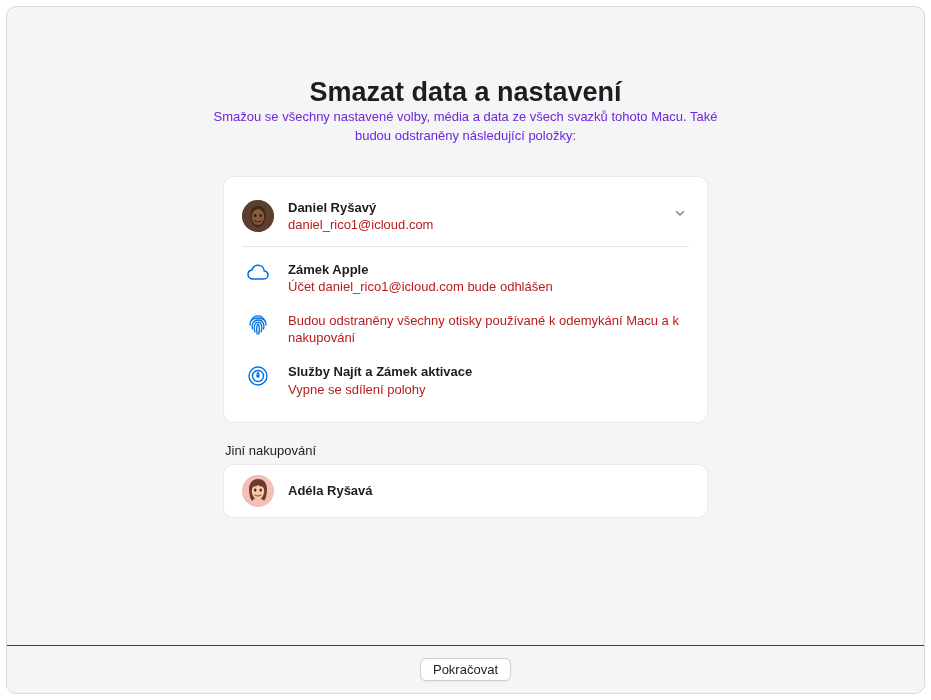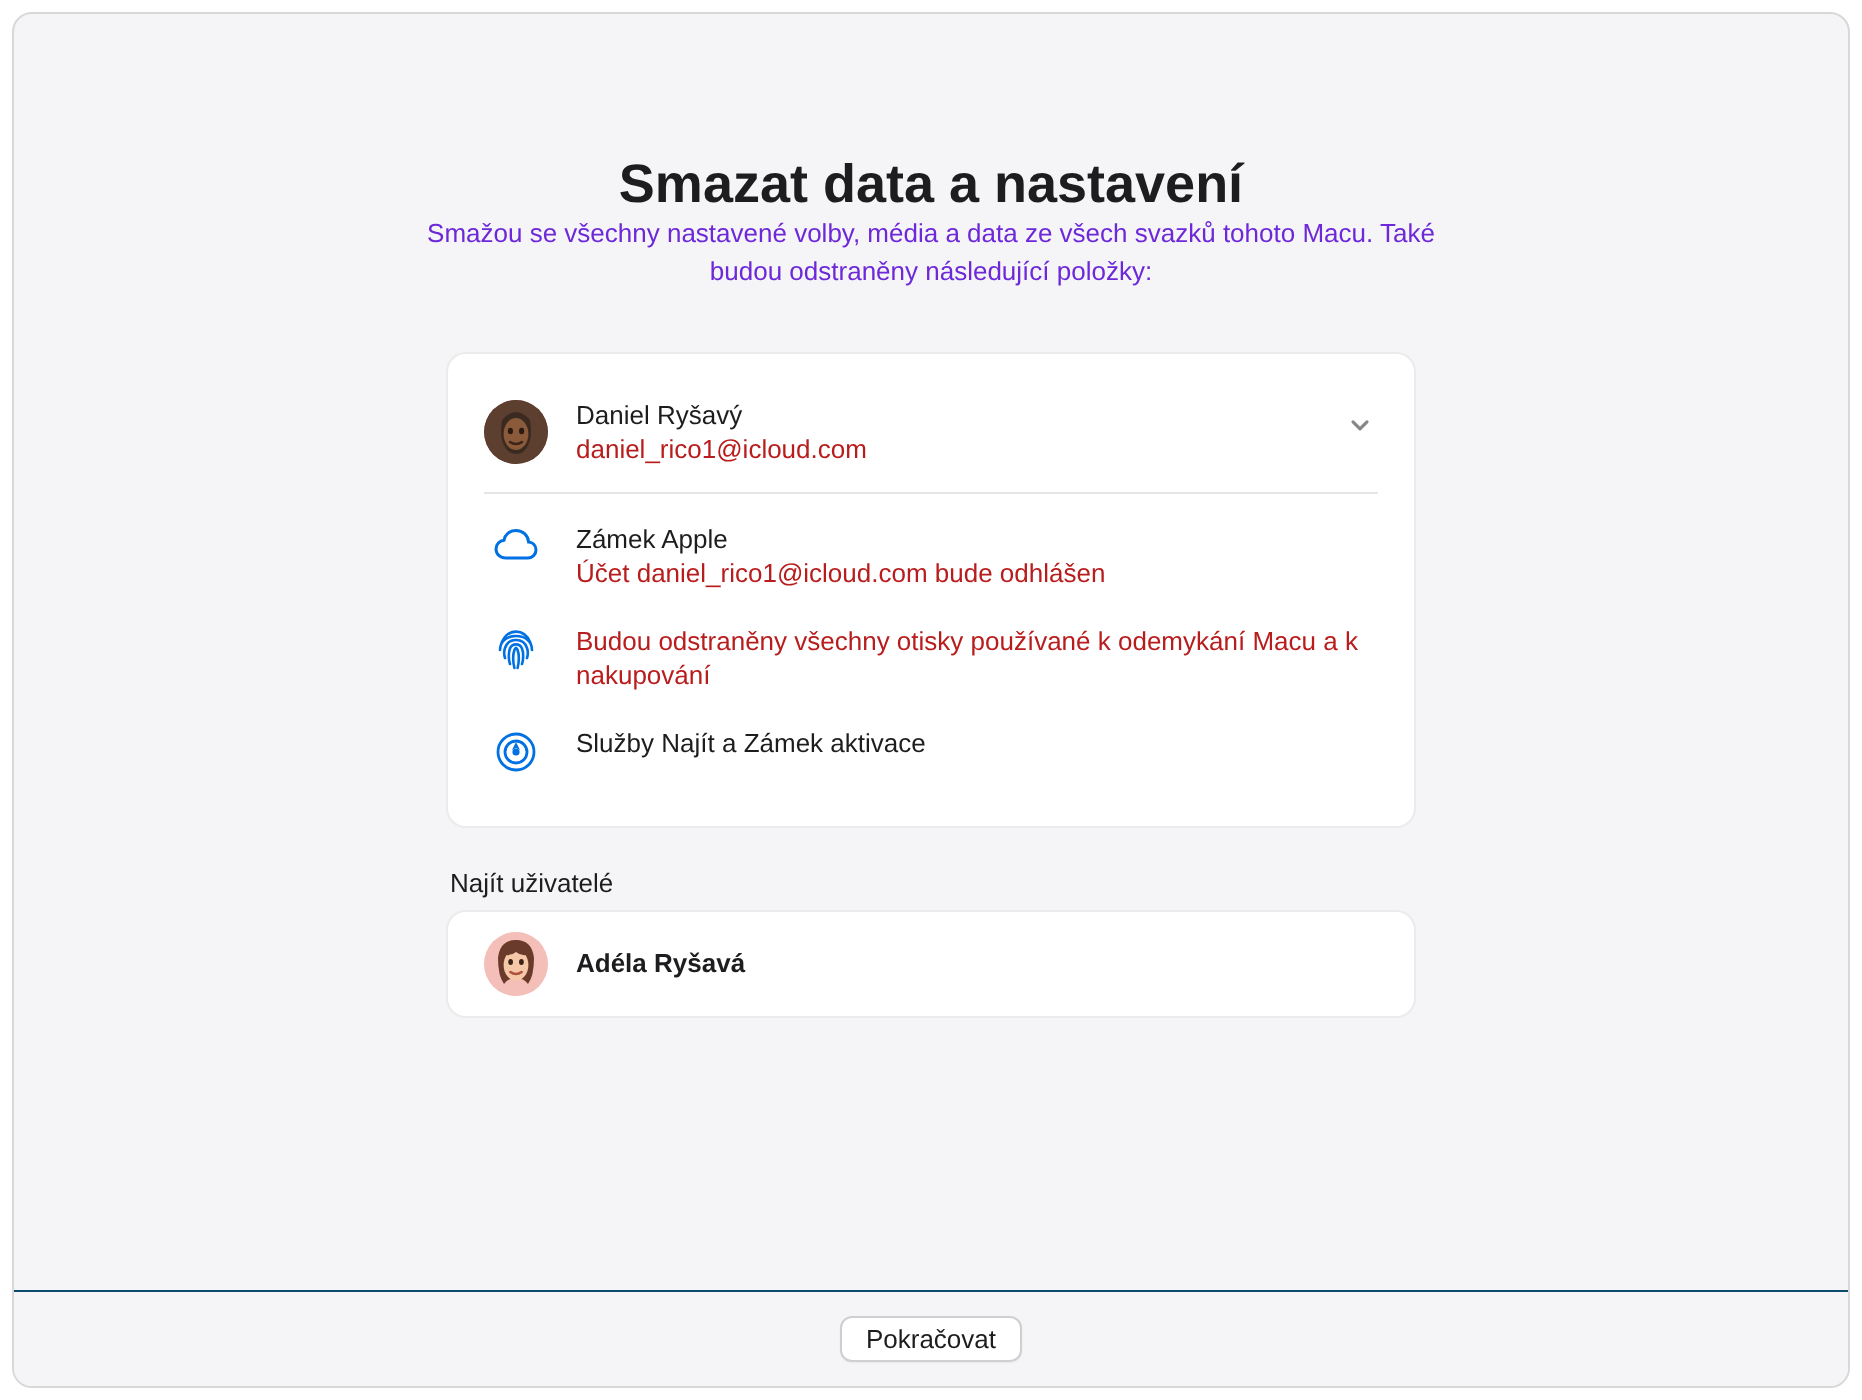--- a/index.html
+++ b/index.html
@@ -90,21 +90,21 @@
     }
     .avatar.adela {
       background: #f7c6c2;
     }
     .text-col {
       flex: 1;
       min-width: 0;
     }
     .row-title {
       font-size: 13px;
-      font-weight: 400;
+      font-weight: 700;
       color: #1d1d1f;
       line-height: 1.35;
     }
     .row-sub {
       font-size: 13px;
       color: #b91c1c;
       line-height: 1.35;
     }
     .chevron {
       position: absolute;
@@ -223,26 +223,27 @@
         <div class="icon-col line-icon">
           <svg viewBox="0 0 26 26" fill="none" stroke="#0071e3" stroke-width="1.4">
             <circle cx="13" cy="13" r="9"></circle>
             <circle cx="13" cy="13" r="5.5"></circle>
             <circle cx="13" cy="13" r="1.8" fill="#0071e3" stroke="none"></circle>
             <path d="M13 8 L15 12 L13 11 L11 12 Z" fill="#0071e3" stroke="none"></path>
           </svg>
         </div>
         <div class="text-col">
           <div class="row-title">Služby Najít a Zámek aktivace</div>
+          <div class="row-sub">Vypne se sdílení polohy</div>
         </div>
       </div>
 
     </div>
 
-    <div class="section-label">Najít uživatelé</div>
+    <div class="section-label">Jiní nakupování</div>
 
     <div class="card small">
       <div class="row">
         <div class="icon-col">
           <div class="avatar adela">
             <svg viewBox="0 0 32 32">
               <circle cx="16" cy="16" r="16" fill="#f3bfb8"></circle>
               <path d="M7 13 Q8 4 16 4 Q24 4 25 13 Q25 22 22 26 Q20 23 16 23 Q12 23 10 26 Q7 22 7 13 Z" fill="#6a3a2a"></path>
               <ellipse cx="16" cy="16.5" rx="6.2" ry="7.8" fill="#f5c8a8"></ellipse>
               <ellipse cx="13.3" cy="15" rx="1.2" ry="1.5" fill="#3a2418"></ellipse>

